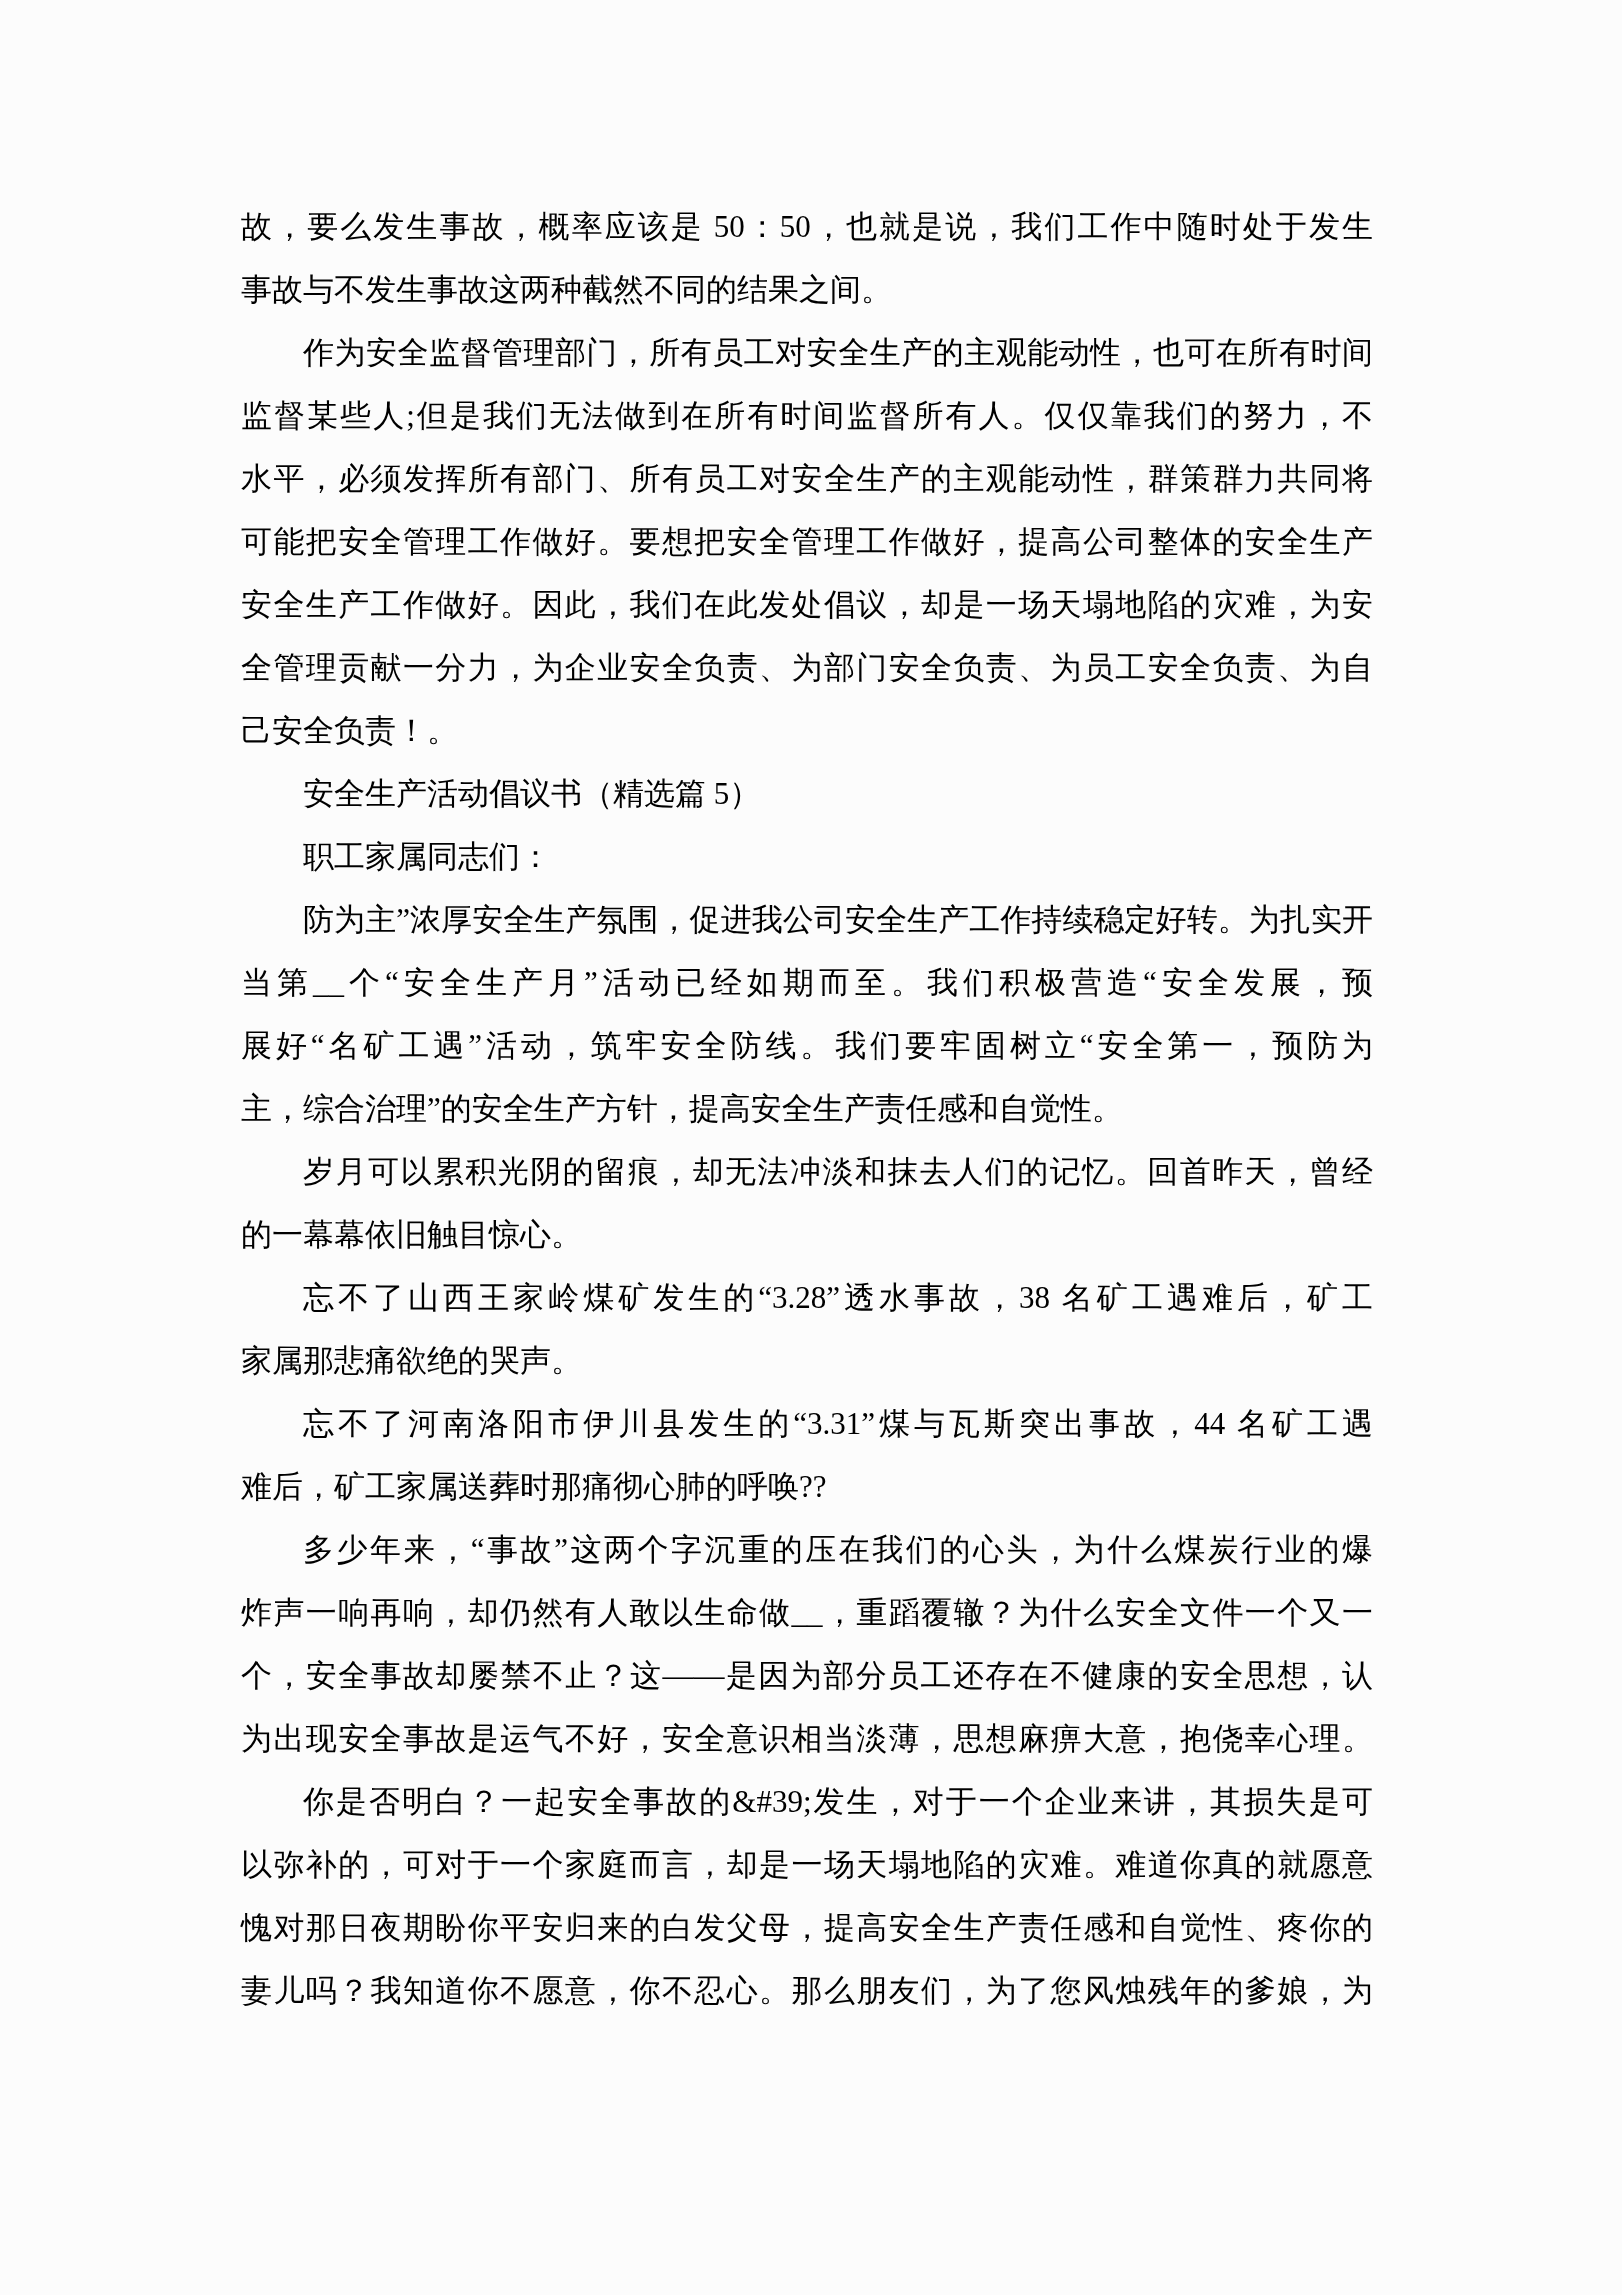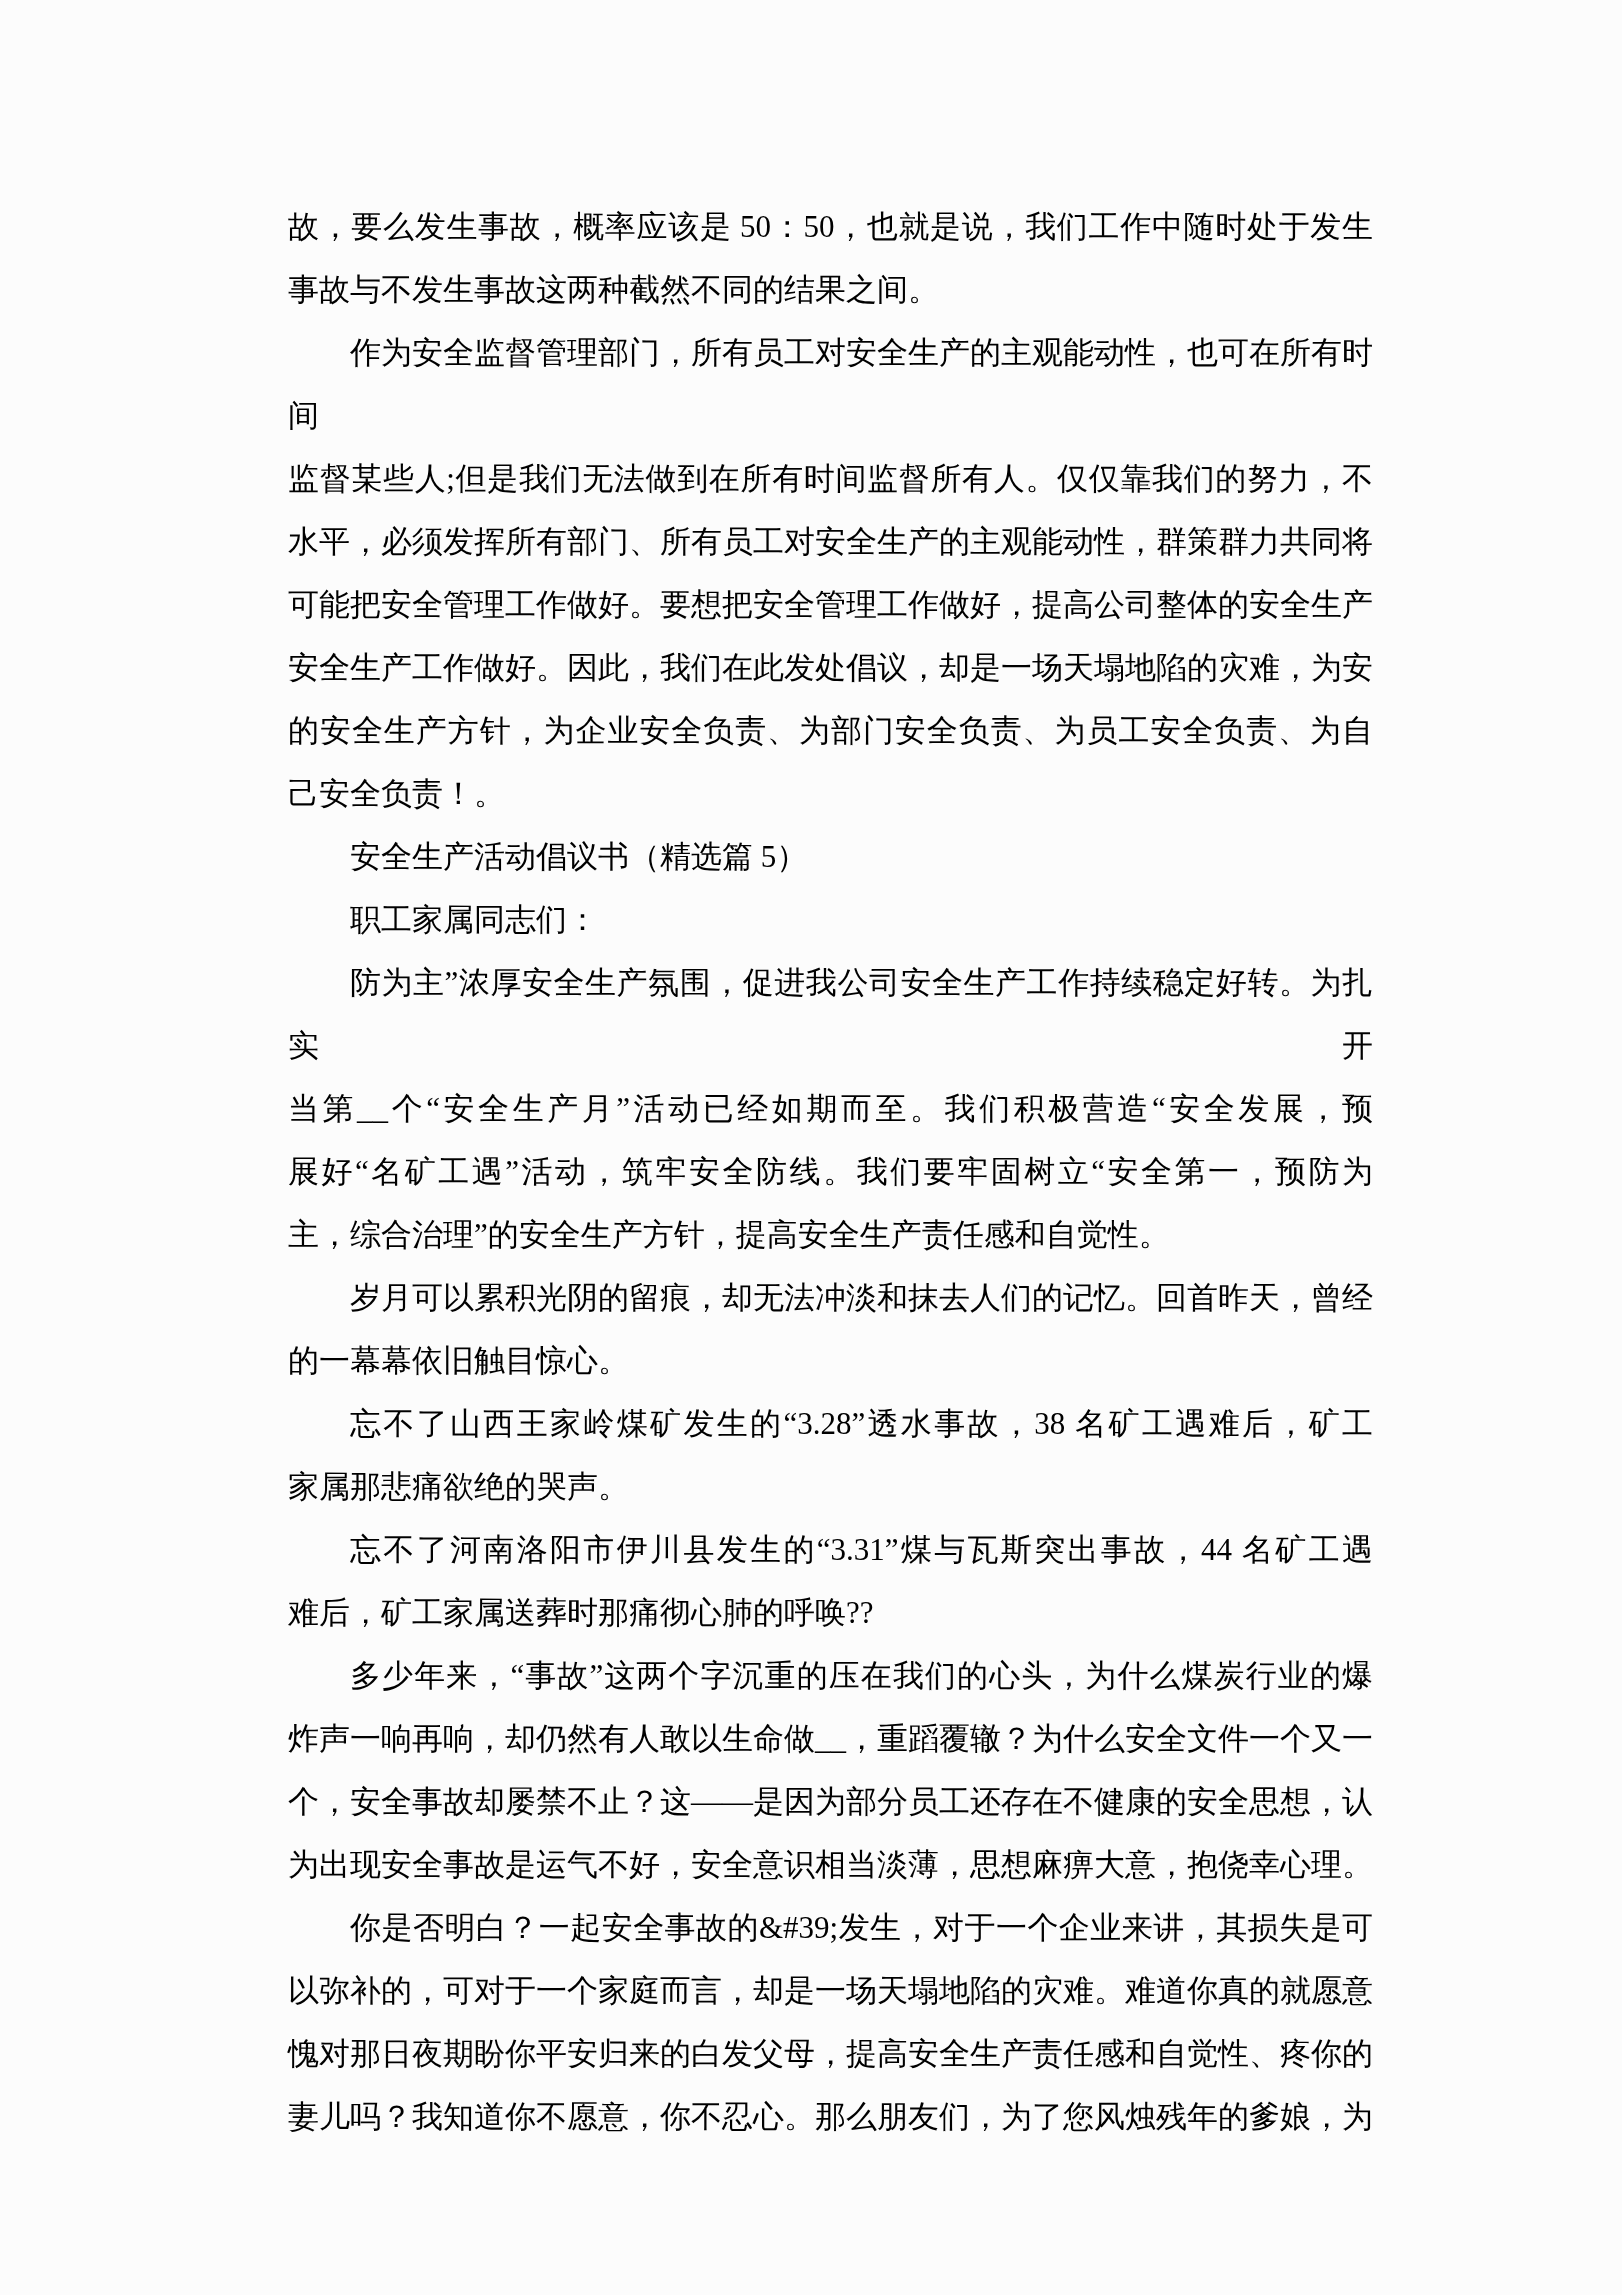--- a/index.html
+++ b/index.html
@@ -29,21 +29,20 @@
     font-weight: 400;
   }
   .para {
     margin: 0;
     padding: 0;
   }
   
   .line {
     text-align: justify;
     text-align-last: justify;
-    margin-left: 47px;
   }
   .line.no-fill {
     text-align-last: left;
   }
   .para.indent .line:first-child {
     text-indent: 2em;
   }
 </style>
 </head>
 <body style="background: rgb(252, 252, 252);">
@@ -53,21 +52,21 @@
       <div class="para">
         <div class="line">故，要么发生事故，概率应该是 50：50，也就是说，我们工作中随时处于发生</div>
         <div class="line no-fill">事故与不发生事故这两种截然不同的结果之间。</div>
       </div>
       <div class="para indent">
         <div class="line">作为安全监督管理部门，所有员工对安全生产的主观能动性，也可在所有时间</div>
         <div class="line">监督某些人;但是我们无法做到在所有时间监督所有人。仅仅靠我们的努力，不</div>
         <div class="line">水平，必须发挥所有部门、所有员工对安全生产的主观能动性，群策群力共同将</div>
         <div class="line">可能把安全管理工作做好。要想把安全管理工作做好，提高公司整体的安全生产</div>
         <div class="line">安全生产工作做好。因此，我们在此发处倡议，却是一场天塌地陷的灾难，为安</div>
-        <div class="line">的安全生产方针，为企业安全负责、为部门安全负责、为员工安全负责、为自</div>
+        <div class="line">全管理贡献一分力，为企业安全负责、为部门安全负责、为员工安全负责、为自</div>
         <div class="line no-fill">己安全负责！。</div>
       </div>
       <div class="para indent">
         <div class="line no-fill">安全生产活动倡议书（精选篇 5）</div>
       </div>
       <div class="para indent">
         <div class="line no-fill">职工家属同志们：</div>
       </div>
       <div class="para indent">
         <div class="line">防为主”浓厚安全生产氛围，促进我公司安全生产工作持续稳定好转。为扎实开</div>

